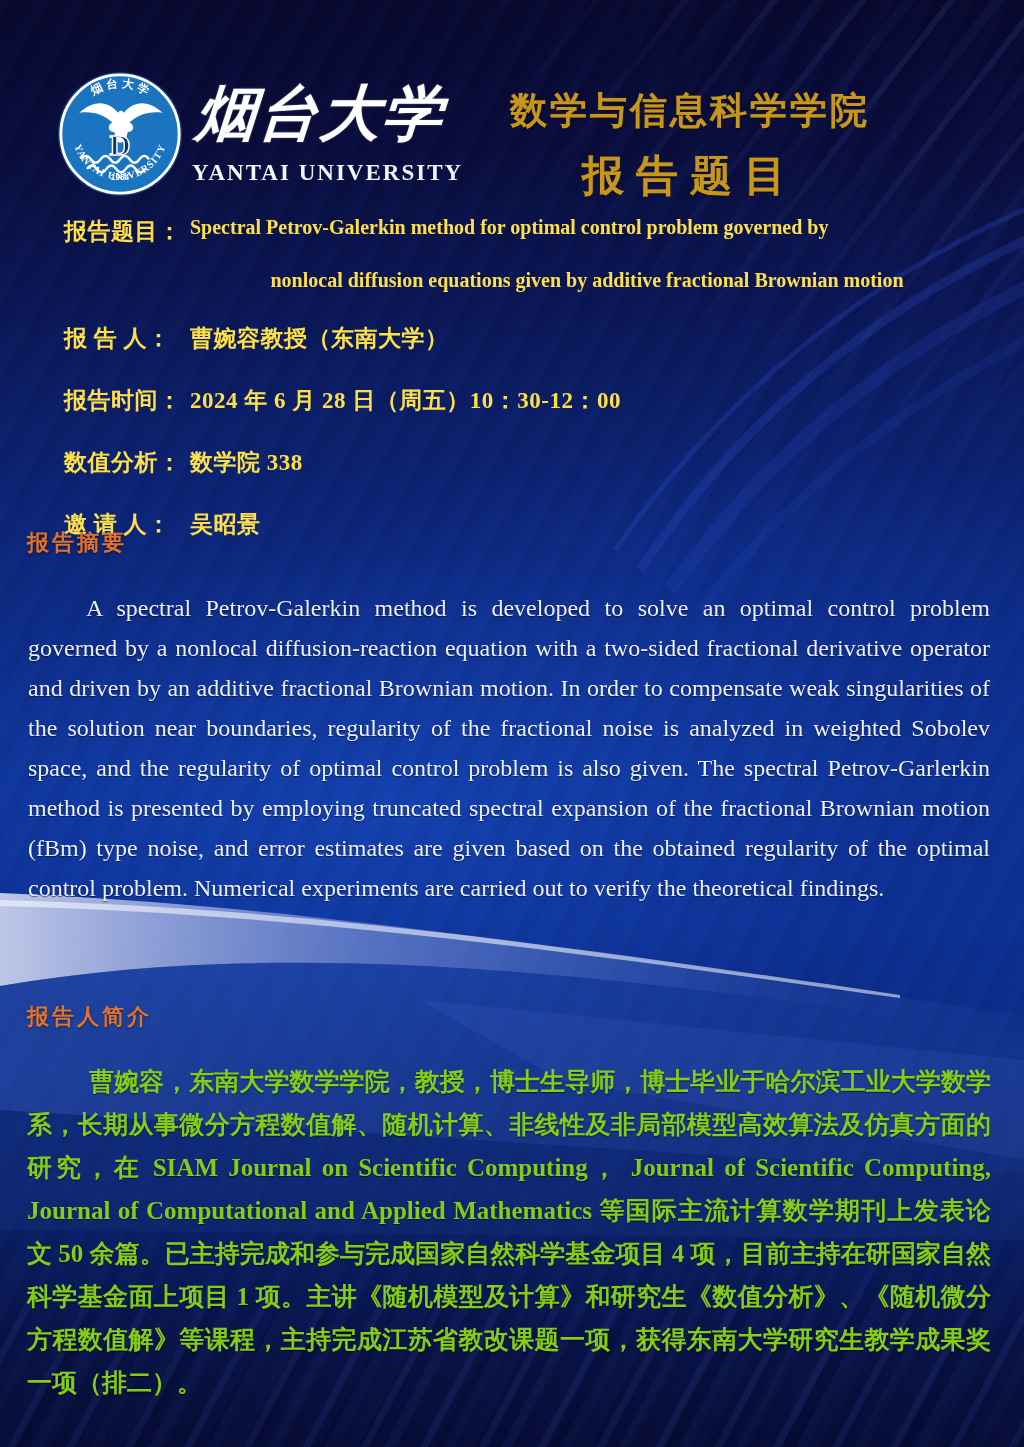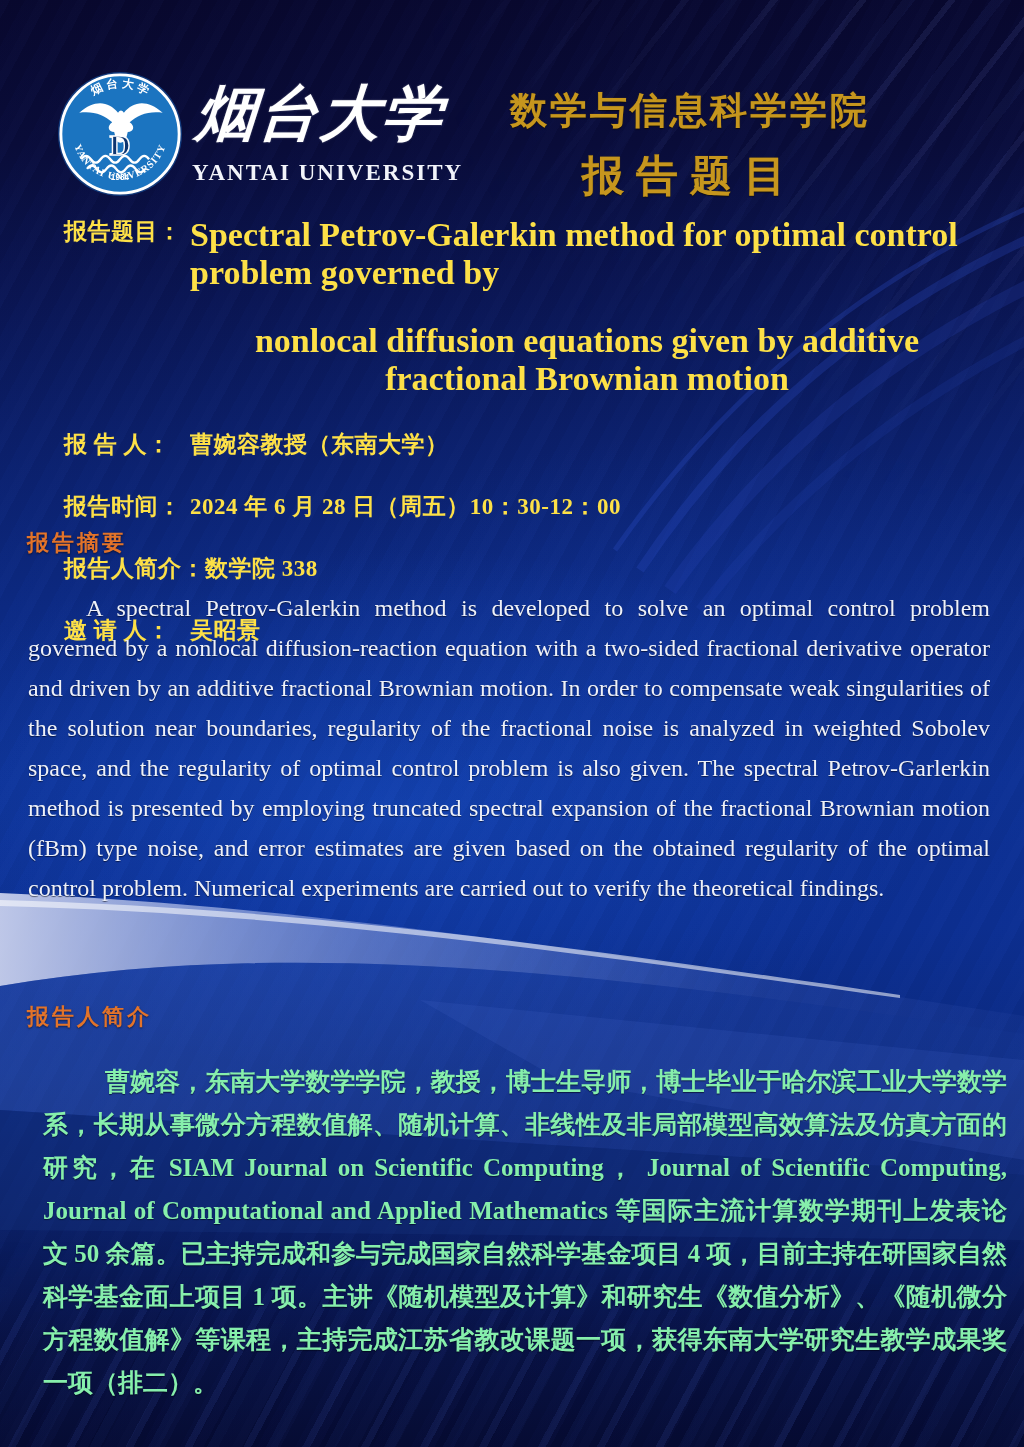--- a/index.html
+++ b/index.html
@@ -70,21 +70,21 @@
     font-family:"Liberation Sans", sans-serif;
   }
 
   
   .info{position:absolute;left:64px;top:216px;width:920px;color:#fde047;}
   .title-row{display:flex;}
   .info-label{
     flex:0 0 126px;font-size:23px;font-weight:bold;white-space:nowrap;
     font-family:"Liberation Serif", serif;letter-spacing:0.5px;
   }
-  .sem-title{flex:1;font-size:34px;font-weight:bold;font-family:"Liberation Serif", serif;}
+  .sem-title{flex:1;font-size:20px;font-weight:bold;font-family:"Liberation Serif", serif;}
   .sem-title .t1{margin:0 0 30px 0;}
   .sem-title .t2{margin:0;text-align:center;}
   .info-row{display:flex;margin-top:31px;font-size:23px;font-weight:bold;}
   .info-row .val{flex:1;letter-spacing:0.5px;}
 
   
   .sec-heading{
     position:absolute;left:27px;width:400px;
     font-size:22px;font-weight:bold;color:#e2732a;letter-spacing:3px;
     font-family:Liberation Serif, serif;
@@ -92,22 +92,22 @@
   }
   .abstract-heading{top:528px;}
   .bio-heading{top:1002px;}
   .abstract-body{
     position:absolute;left:28px;top:588px;width:962px;
     color:#eef1f9;font-size:24px;line-height:40px;text-align:justify;
     text-indent:58px;font-family:"Liberation Serif", serif;
     text-shadow:0 1px 1px rgba(0,0,10,0.55);
   }
   .bio-body{
-    position:absolute;left:43px;top:1060px;width:964px;
-    color:#86efac;font-size:25px;font-weight:bold;line-height:43px;text-align:justify;
+    position:absolute;left:27px;top:1060px;width:964px;
+    color:#84cc16;font-size:25px;font-weight:bold;line-height:43px;text-align:justify;
     text-indent:62px;font-family:"Liberation Serif", serif;
     text-shadow:0 1px 1px rgba(0,0,10,0.55);
   }
 </style>
 </head>
 <body>
 
 <div class="poster">
 
   <div class="bg-base"></div>
@@ -186,21 +186,21 @@
     </div>
     <div class="info-row">
       <div class="info-label">报  告  人：</div>
       <div class="val">曹婉容教授（东南大学）</div>
     </div>
     <div class="info-row">
       <div class="info-label">报告时间：</div>
       <div class="val">2024 年 6 月 28 日（周五）10：30-12：00</div>
     </div>
     <div class="info-row">
-      <div class="info-label">报告人简介：</div>
+      <div class="info-label">数值分析：</div>
       <div class="val">数学院 338</div>
     </div>
     <div class="info-row">
       <div class="info-label">邀  请  人：</div>
       <div class="val">吴昭景</div>
     </div>
   </div>
 
   <div class="sec-heading abstract-heading">报告摘要</div>
   <div class="abstract-body">A spectral Petrov-Galerkin method is developed to solve an optimal control problem governed by a nonlocal diffusion-reaction equation with a two-sided fractional derivative operator and driven by an additive fractional Brownian motion. In order to compensate weak singularities of the solution near boundaries, regularity of the fractional noise is analyzed in weighted Sobolev space, and the regularity of optimal control problem is also given. The spectral Petrov-Garlerkin method is presented by employing truncated spectral expansion of the fractional Brownian motion (fBm) type noise, and error estimates are given based on the obtained regularity of the optimal control problem. Numerical experiments are carried out to verify the theoretical findings.</div>

